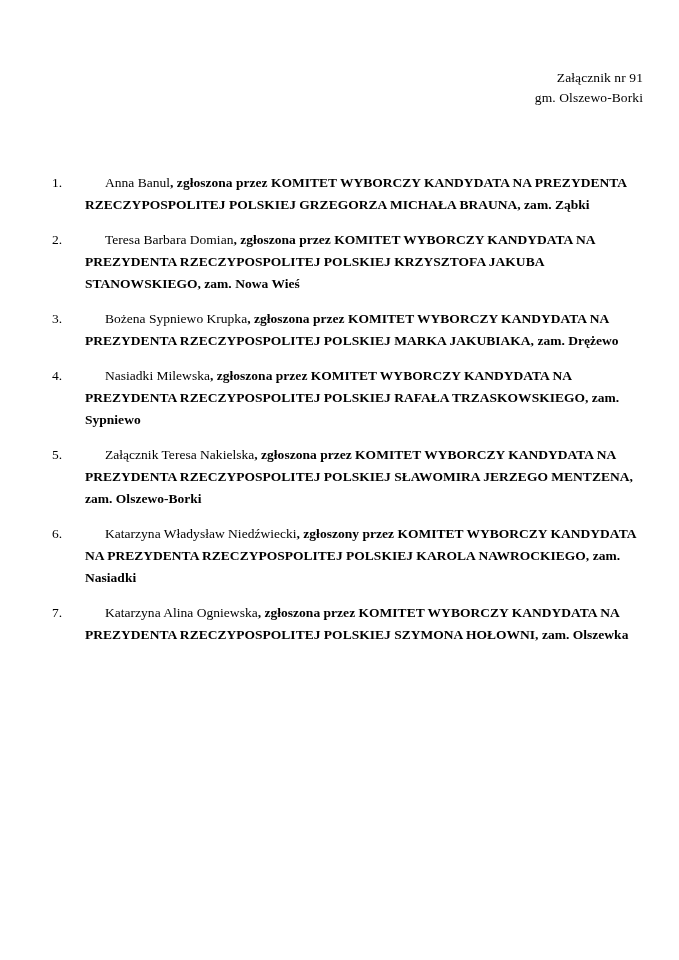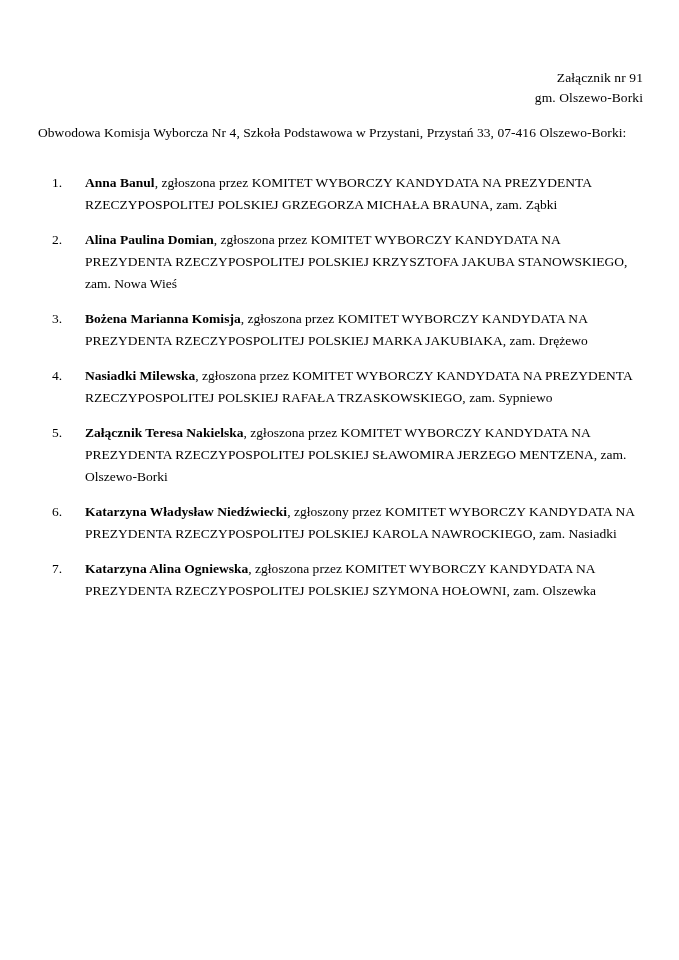--- a/index.html
+++ b/index.html
@@ -64,54 +64,54 @@
   }
   .item-body {
     flex: 1 1 auto;
     padding-left: 23px;
     font-size: 13.5px;
     line-height: 22px;
     text-align: left;
     letter-spacing: 0.02px;
   }
   .cand-name {
-    font-weight: bold;
+    font-weight: normal;
+    margin-left: 20px;
   }
   .item-text {
-    font-weight: normal;
+    font-weight: bold;
     margin-top: 48px;
   }
 </style>
 </head>
 <body>
 
 <div class="page">
 
   <div class="doc-header">
     <span class="hdr-line">Załącznik nr 91</span>
     <span class="hdr-line">gm. Olszewo-Borki</span>
   </div>
 
-  <div class="intro">Obwodowa Komisja Wyborcza Nr 4, Szkoła Podstawowa w Przystani, Przystań 33, 07-416 Olszewo-Borki:</div>
 
   <div class="list">
 
     <div class="list-item">
       <div class="item-num">1.</div>
       <div class="item-body"><span class="cand-name">Anna Banul</span><span class="item-text">, zgłoszona przez KOMITET WYBORCZY KANDYDATA NA PREZYDENTA RZECZYPOSPOLITEJ POLSKIEJ GRZEGORZA MICHAŁA BRAUNA, zam. Ząbki</span></div>
     </div>
 
     <div class="list-item">
       <div class="item-num">2.</div>
-      <div class="item-body"><span class="cand-name">Alina Paulina Domian</span><span class="item-text">, zgłoszona przez KOMITET WYBORCZY KANDYDATA NA PREZYDENTA RZECZYPOSPOLITEJ POLSKIEJ KRZYSZTOFA JAKUBA STANOWSKIEGO, zam. Nowa Wieś</span></div>
+      <div class="item-body"><span class="cand-name">Teresa Barbara Domian</span><span class="item-text">, zgłoszona przez KOMITET WYBORCZY KANDYDATA NA PREZYDENTA RZECZYPOSPOLITEJ POLSKIEJ KRZYSZTOFA JAKUBA STANOWSKIEGO, zam. Nowa Wieś</span></div>
     </div>
 
     <div class="list-item">
       <div class="item-num">3.</div>
-      <div class="item-body"><span class="cand-name">Bożena Marianna Komisja</span><span class="item-text">, zgłoszona przez KOMITET WYBORCZY KANDYDATA NA PREZYDENTA RZECZYPOSPOLITEJ POLSKIEJ MARKA JAKUBIAKA, zam. Drężewo</span></div>
+      <div class="item-body"><span class="cand-name">Bożena Sypniewo Krupka</span><span class="item-text">, zgłoszona przez KOMITET WYBORCZY KANDYDATA NA PREZYDENTA RZECZYPOSPOLITEJ POLSKIEJ MARKA JAKUBIAKA, zam. Drężewo</span></div>
     </div>
 
     <div class="list-item">
       <div class="item-num">4.</div>
       <div class="item-body"><span class="cand-name">Nasiadki Milewska</span><span class="item-text">, zgłoszona przez KOMITET WYBORCZY KANDYDATA NA PREZYDENTA RZECZYPOSPOLITEJ POLSKIEJ RAFAŁA TRZASKOWSKIEGO, zam. Sypniewo</span></div>
     </div>
 
     <div class="list-item">
       <div class="item-num">5.</div>
       <div class="item-body"><span class="cand-name">Załącznik Teresa Nakielska</span><span class="item-text">, zgłoszona przez KOMITET WYBORCZY KANDYDATA NA PREZYDENTA RZECZYPOSPOLITEJ POLSKIEJ SŁAWOMIRA JERZEGO MENTZENA, zam. Olszewo-Borki</span></div>

